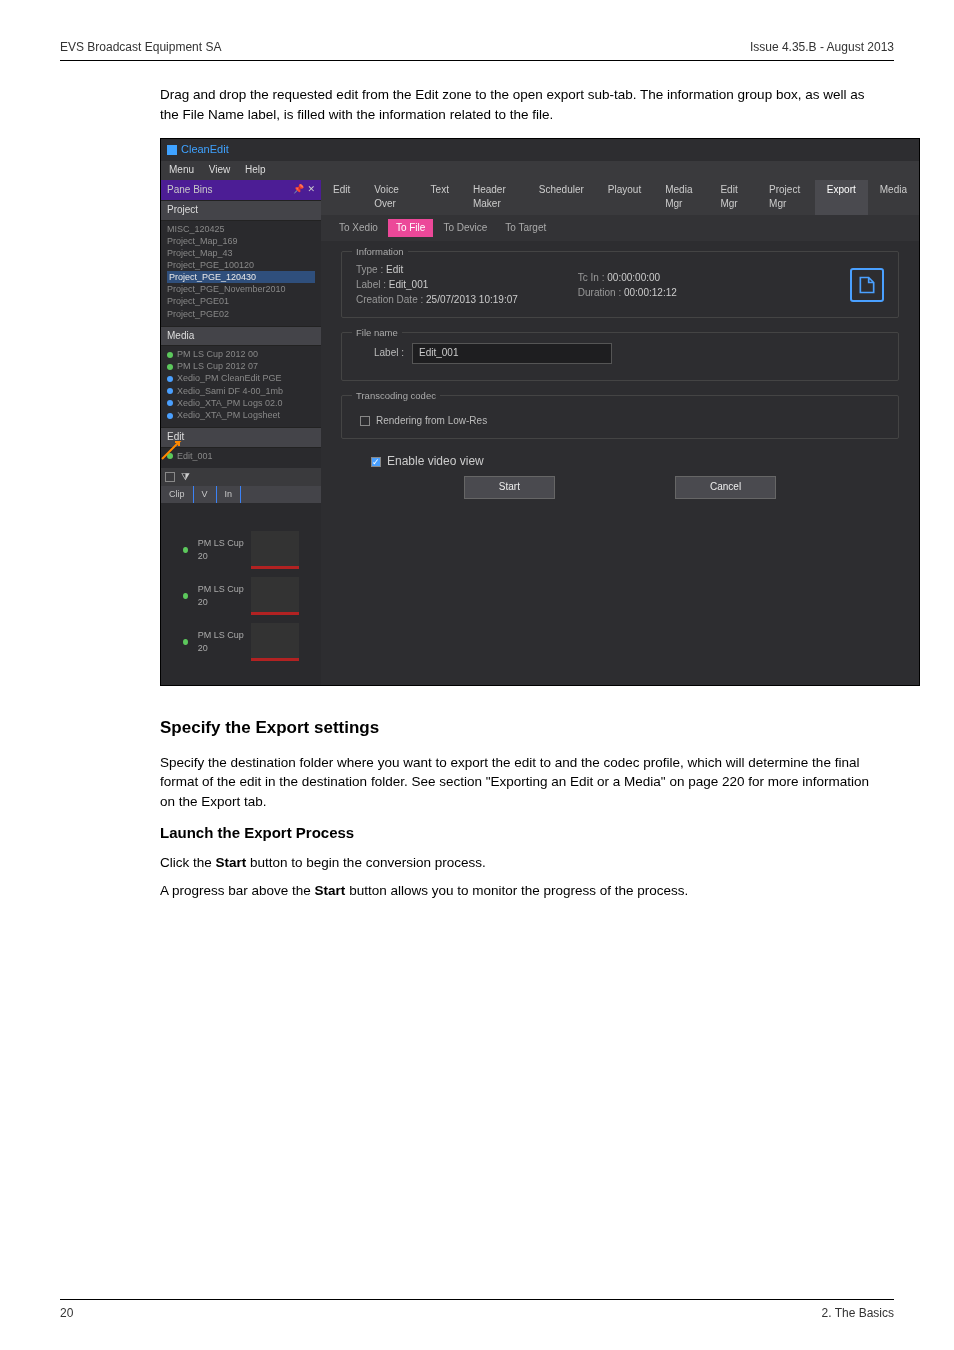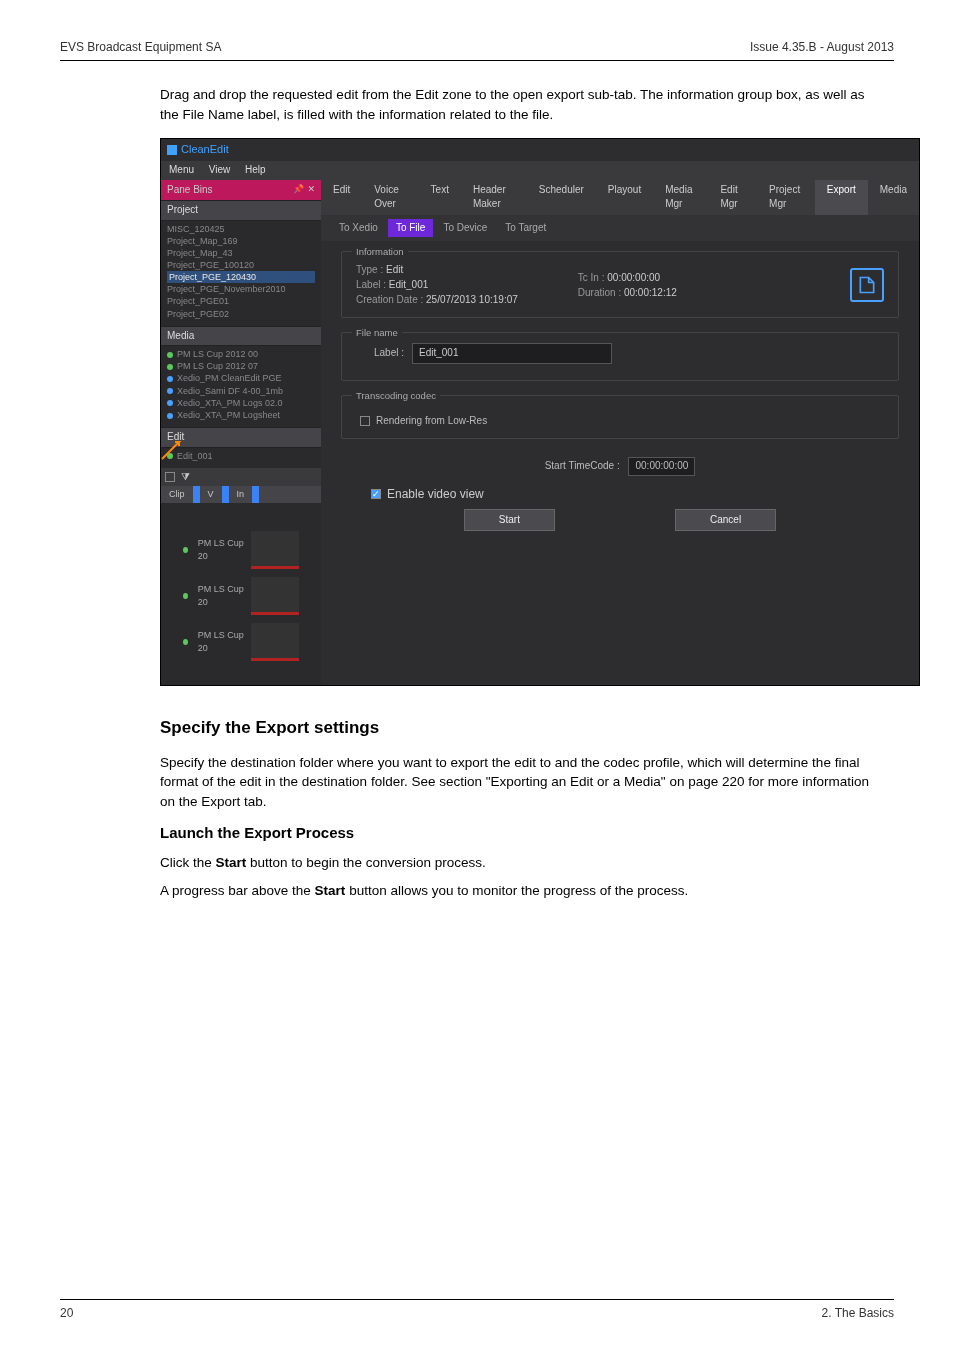--- a/index.html
+++ b/index.html
@@ -9,36 +9,36 @@
   .body-col { margin-left: 100px; margin-right: 10px; margin-top: 24px; font-size: 13.5px; line-height: 1.45; }
   .body-col p { margin-bottom: 8px; }
   .screenshot { margin-top: 14px; margin-bottom: 30px; }
   .ss-window { width: 760px; background: #2d2d30; border: 1px solid #000; font-family: Tahoma, Arial, sans-serif; font-size: 10px; color: #c8c8c8; }
   .ss-title { background: #2d2d30; color: #3fa2ff; padding: 3px 6px; font-size: 11px; display: flex; align-items: center; gap: 4px; }
   .ss-title .ticon { width: 10px; height: 10px; background: #3fa2ff; display: inline-block; }
   .ss-menu { background: #3a3a3d; padding: 2px 8px; font-size: 10px; color: #ddd; }
   .ss-menu span { margin-right: 12px; }
   .ss-main { display: flex; min-height: 400px; }
   .ss-side { width: 160px; background: #2a2a2d; display: flex; flex-direction: column; }
-  .ss-panehdr { background: #be185d; padding: 3px 6px; font-size: 10px; display: flex; justify-content: space-between; align-items: center; }
+  .ss-panehdr { background: #4c1d95; padding: 3px 6px; font-size: 10px; display: flex; justify-content: space-between; align-items: center; }
   .ss-panehdr .pin { font-size: 9px; color: #ccc; }
   .ss-sectionhdr { background: #444449; padding: 2px 6px; font-size: 10px; color: #ddd; border-top: 1px solid #222; border-bottom: 1px solid #222; position: relative; }
   .ss-list { padding: 2px 6px 6px 6px; font-size: 9px; line-height: 1.35; }
   .ss-list div { white-space: nowrap; overflow: hidden; text-overflow: ellipsis; color: #888; }
   .ss-list .sel { background: #2f4f7c; color: #e9e9e9; padding: 0 2px; }
   .dot { display:inline-block; width:6px; height:6px; border-radius:50%; margin-right:4px; vertical-align:middle; }
   .dot.g { background:#5cc85c; }
   .dot.b { background:#4aa0ff; }
   .ss-right { flex: 1; display: flex; flex-direction: column; background: #2d2d30; }
   .ss-tabs { display: flex; background: #3a3a3d; font-size: 10px; }
   .ss-tabs span { padding: 3px 12px; color: #ccc; }
   .ss-tabs .active { background: #4a4a4f; color: #fff; }
   .ss-subtabs { display: flex; background: #333336; font-size: 10px; padding: 4px 10px; gap: 2px; }
   .ss-subtabs span { padding: 2px 8px; color: #aaa; }
-  .ss-subtabs .active { background: #6d28d9; color: #fff; }
+  .ss-subtabs .active { background: #ec4899; color: #fff; }
   .ss-content { padding: 10px 20px; flex: 1; }
   .grp { border: 1px solid #444; border-radius: 2px; padding: 10px 14px; margin-bottom: 14px; position: relative; }
   .grp-title { position: absolute; top: -7px; left: 10px; background: #2d2d30; padding: 0 4px; font-size: 9.5px; color: #aaa; }
   .info-left div, .info-right div { font-size: 10px; color: #ccc; line-height: 1.5; }
   .info-left .lbl, .info-right .lbl { color: #999; display: inline-block; }
   .info-icon { width: 34px; height: 34px; background: #2d2d30; border: 2px solid #4aa0ff; border-radius: 3px; display: flex; align-items: center; justify-content: center; margin-left: auto; }
   .info-icon svg { width: 20px; height: 20px; fill: #4aa0ff; }
   .fn-row { display: flex; align-items: center; gap: 8px; margin-bottom: 6px; font-size: 10px; }
   .fn-row .lbl { width: 48px; text-align: right; color: #bbb; }
   .fn-input { background: #1e1e20; border: 1px solid #555; color: #ccc; padding: 2px 6px; font-size: 10px; flex: 1; }
@@ -52,21 +52,21 @@
   .stc-val { background: #1e1e20; border: 1px solid #555; padding: 1px 6px; margin-left: 6px; display: inline-block; }
   .ss-btns { display: flex; gap: 120px; justify-content: center; margin-top: 6px; }
   .ss-btn { background: #4a4a4f; color: #eee; padding: 3px 34px; font-size: 10px; border: 1px solid #666; }
   .chk-blue { width: 10px; height: 10px; border: 1px solid #888; background: #4aa0ff; display: inline-block; position: relative; }
   .chk-blue::after { content: '✓'; color: #fff; font-size: 9px; position: absolute; top: -2px; left: 0; }
   .evv { display:flex; align-items:center; gap:6px; margin: 10px 0 4px 30px; font-size:12px; color:#ccc; }
   .ss-thumb { width: 60px; height: 38px; background: #333; margin: 2px 0; display: flex; align-items: center; justify-content: center; color: #777; font-size: 8px; position: relative; overflow: hidden; }
   .ss-thumb .tbar { position:absolute; bottom:0; left:0; right:0; height:3px; background:#b22222; }
   .side-bottom { padding: 22px; }
   .side-tbl-hdr { display:flex; font-size:9px; background:#444449; }
-  .side-tbl-hdr span { padding: 2px 8px; border-right:7px solid #3b82f6; }
+  .side-tbl-hdr span { padding: 2px 8px; border-right:1px solid #3b82f6; }
   .side-row { display:flex; align-items:center; gap:6px; font-size:9px; color:#aaa; margin-top:4px; }
   .filter-bar { display:flex; align-items:center; gap:6px; background:#3a3a3d; padding:2px 4px; }
   .filter-box { width:10px; height:10px; border:1px solid #888; }
   .filter-icon { color:#ccc; }
   .arrow { position: relative; }
   .arrow svg { position:absolute; width:30px; height:30px; left:-4px; top:6px; pointer-events:none; }
   h3.section { font-size: 17px; font-weight: bold; margin-top: 8px; margin-bottom: 12px; }
   h4.section { font-size: 15px; font-weight: bold; margin-top: 10px; margin-bottom: 10px; }
   .footer { margin-top: auto; border-top: 1px solid #000; display: flex; justify-content: space-between; font-size: 12px; padding-top: 6px; color: #333; }
 </style>
@@ -214,24 +214,20 @@
               </div>
 
               <div class="grp">
                 <div class="grp-title">Transcoding codec</div>
                 <div class="chk-row">
                   <span class="chk-box"></span>
                   <span>Rendering from Low-Res</span>
                 </div>
               </div>
 
-              <div class="stc-row">
-                <span>Start TimeCode :</span>
-                <span class="stc-val">00:00:00:00</span>
-              </div>
 
               <div class="evv">
                 <span class="chk-blue"></span>
                 <span>Enable video view</span>
               </div>
 
               <div class="ss-btns">
                 <div class="ss-btn">Start</div>
                 <div class="ss-btn">Cancel</div>
               </div>

